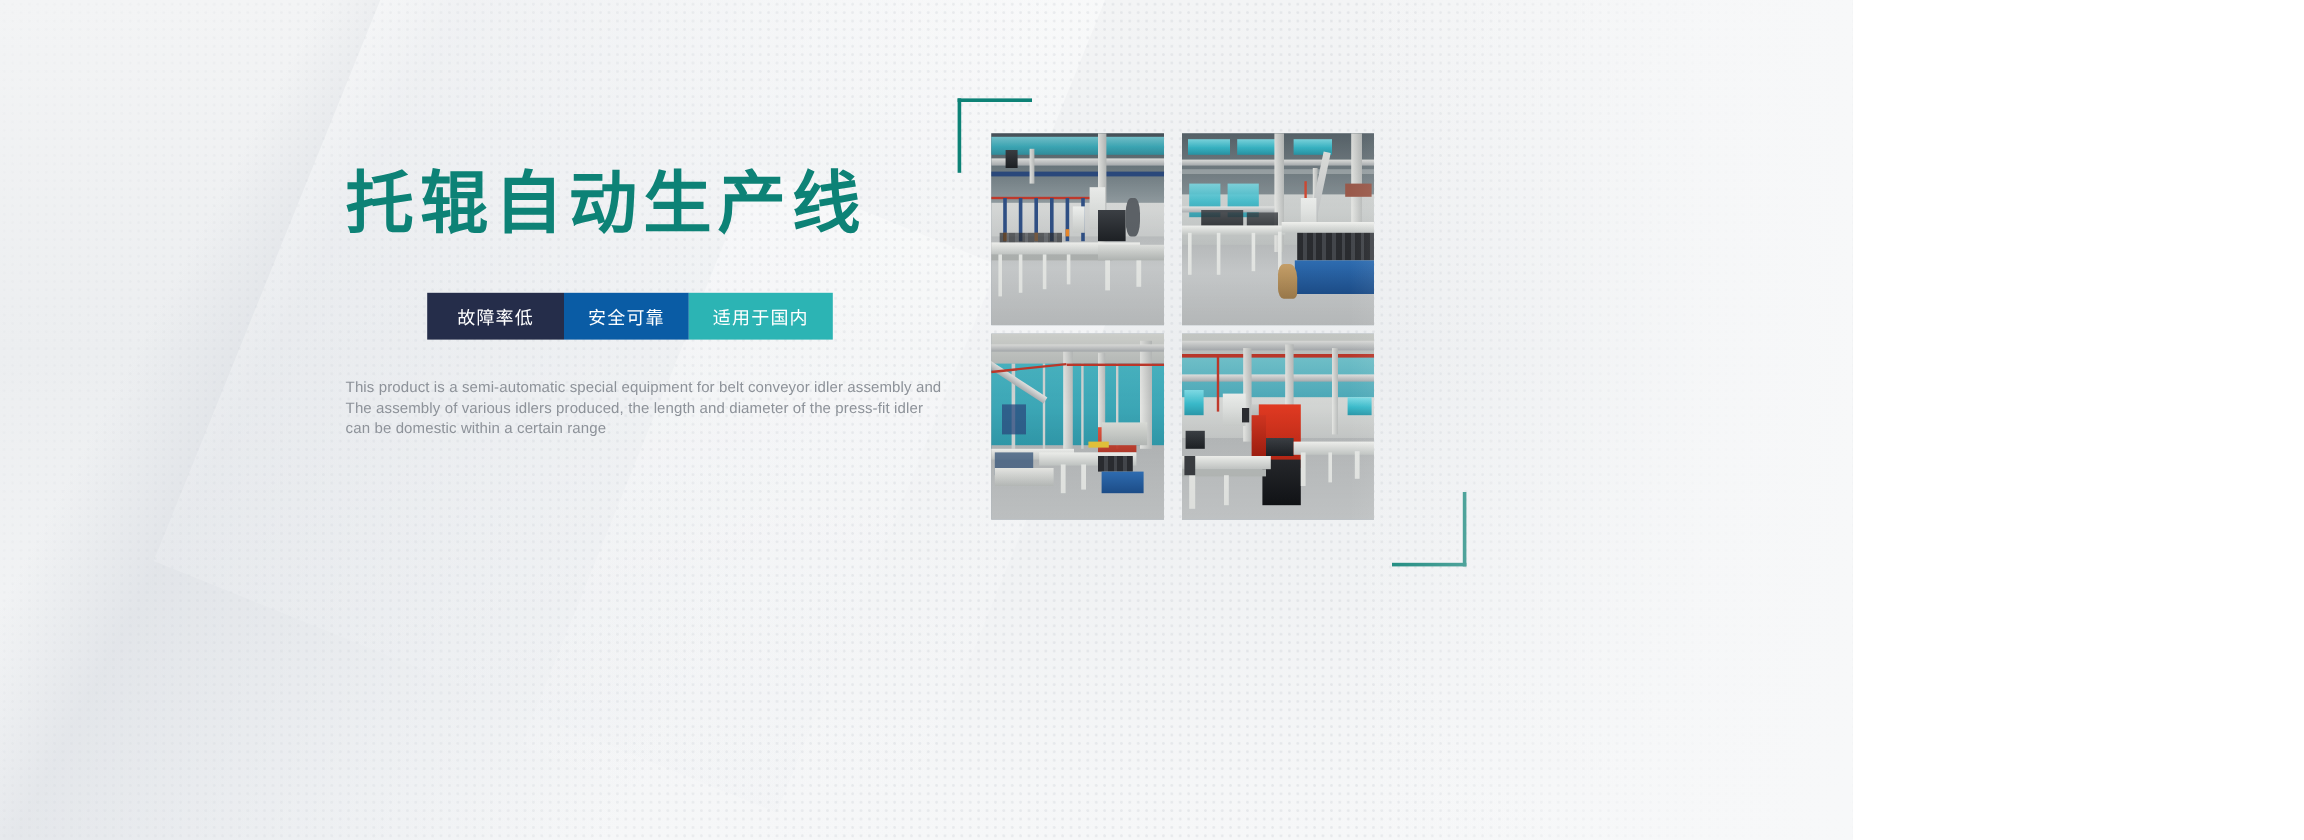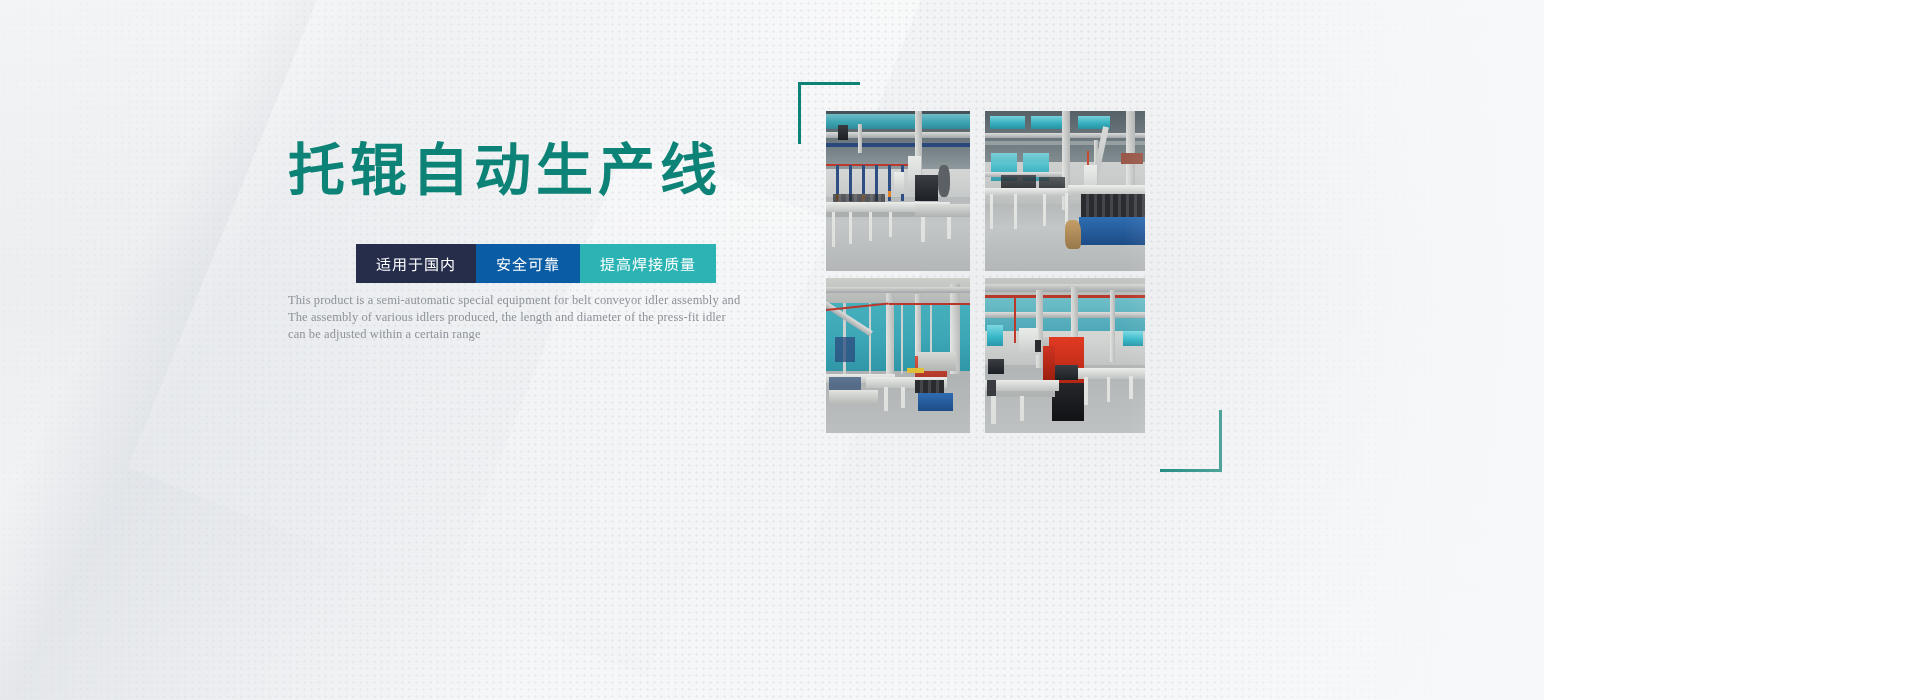--- a/index.html
+++ b/index.html
@@ -22,21 +22,20 @@
       linear-gradient(118deg,
         rgba(255,255,255,0) 14%,
         rgba(214,218,224,0.55) 20%,
         rgba(224,228,233,0.35) 34%,
         rgba(255,255,255,0) 46%),
       
       linear-gradient(180deg, #f3f4f5 0%, #eceef0 42%, #f6f7f8 100%),
       
       #f1f2f4;
     overflow:hidden;
-    font-family:Liberation Serif, serif;
   }
 
   
   .dot-texture {
     position:absolute;
     inset:0;
     background-image:
       radial-gradient(rgba(150,158,170,0.16) 1px, transparent 1.2px);
     background-size:7px 7px;
     background-position:0 0;
@@ -116,21 +115,21 @@
     margin-top:44px;
     font-size:15.5px;
     line-height:27px;
     color:#4c5057;
     letter-spacing:0.4px;
   }
   .desc-cn .l0 { margin-left:0px; }
   .desc-cn .l1 { margin-left:8px; }
 
   .desc-en {
-    margin-top:9px;
+    margin-top:32px;
     font-size:12.5px;
     line-height:17px;
     color:#8d9299;
     letter-spacing:0.1px;
   }
   .desc-en p { margin:0; }
   .desc-en .para { margin-top:0px; }
 
   
   .gallery-wrap {
@@ -258,35 +257,35 @@
   <div class="bg-slab"></div>
   <div class="bg-slab-2"></div>
   <div class="dot-texture"></div>
 
   <div class="copy">
 
     <div class="headline">托辊自动生产线</div>
 
     <div class="badges">
       <div class="badge b0">
-        <span>适用于国内</span>
+        <span>故障率低</span>
       </div>
       <div class="badge b1">
         <span>安全可靠</span>
       </div>
       <div class="badge b2">
-        <span>提高焊接质量</span>
+        <span>适用于国内</span>
       </div>
     </div>
 
 
     <div class="desc-en">
       <p>This product is a semi-automatic special equipment for belt conveyor idler assembly and</p>
       <p class="para">The assembly of various idlers produced, the length and diameter of the press-fit idler</p>
-      <p>can be adjusted within a certain range</p>
+      <p>can be domestic within a certain range</p>
     </div>
 
   </div>
 
   <div class="gallery-wrap">
 
     <div class="corner tl"></div>
     <div class="corner br"></div>
 
     <div class="grid">

